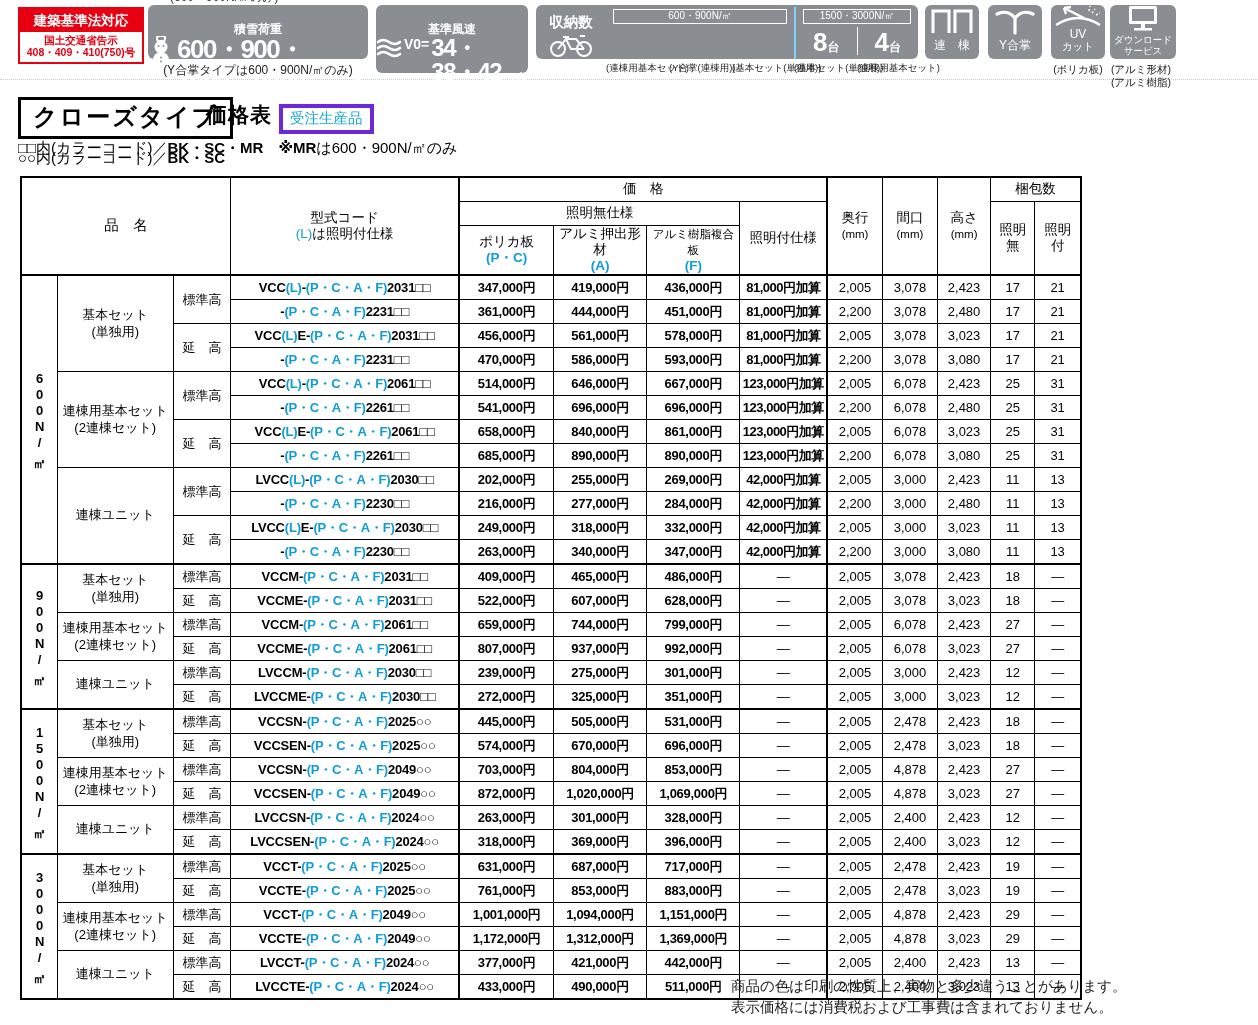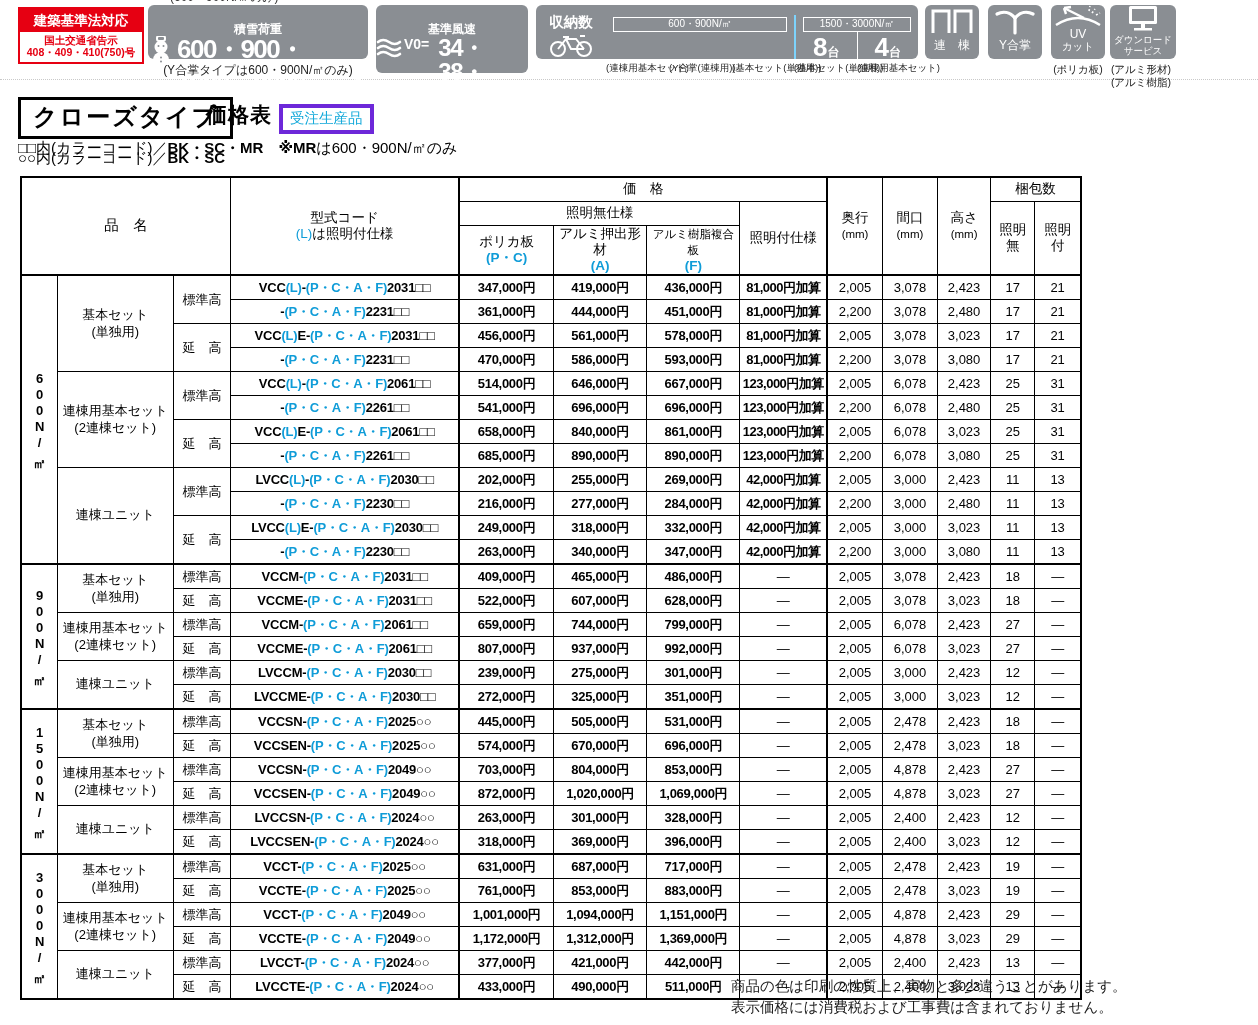--- a/index.html
+++ b/index.html
@@ -16,30 +16,30 @@
   .law{position:absolute;left:18px;top:7px;width:122px;border:2px solid #e60012;background:#fff;text-align:center;}
   .law-top{background:#e60012;color:#fff;font-weight:700;font-size:13.5px;padding:3px 0 2px;}
   .law-sub{color:#e60012;font-size:10.5px;line-height:1.18;padding:2px 0 3px;font-weight:700;}
 
   
   .badge{position:absolute;top:5px;background:#8a8e93;border-radius:6px;color:#fff;}
   .b-title{font-size:12px;text-align:center;padding-top:18px;font-weight:700;line-height:1.1;}
   .b-row{display:flex;align-items:flex-start;justify-content:center;}
   .b-big{font-size:26px;font-weight:700;letter-spacing:-1.5px;line-height:1;}
   .b-unit{font-size:11px;font-weight:700;margin-left:2px;align-self:flex-end;padding-bottom:2px;}
-  .b-pre{font-size:14px;font-weight:700;margin-right:9px;}
+  .b-pre{font-size:14px;font-weight:700;margin-right:2px;}
   .snow{left:148px;width:220px;height:54px;}
   .wind{left:376px;width:152px;height:68px;}
   .under-cap{position:absolute;top:62px;font-size:12px;color:#222;text-align:center;}
 
   
   .store{left:536px;width:382px;height:54px;display:flex;}
   .cap-left{width:70px;text-align:center;}
   .cap-title{font-size:14.5px;font-weight:700;padding-top:8px;}
-  .cap-groups{flex:1;display:flex;padding-top:10px;}
+  .cap-groups{flex:1;display:flex;padding-top:2px;}
   .cap-group{display:flex;flex-direction:column;}
   .cap-group-sep{border-left:2px solid #7dd3fc;}
   .cap-label{border:1px solid #fff;font-size:10px;line-height:1.25;text-align:center;margin:2px 7px 0;white-space:nowrap;}
   .cap-counts{display:flex;flex:1;align-items:center;}
   .cap-count{flex:1;text-align:center;line-height:1;padding-top:2px;}
   .cap-count-sep{border-left:1px solid #fff;}
   .cap-num{font-size:26px;font-weight:700;}
   .cap-unit{font-size:12px;font-weight:700;}
   .cap-caps{position:absolute;left:606px;top:62px;display:flex;}
   .cap-cap{font-size:9.5px;color:#222;text-align:center;white-space:nowrap;}

